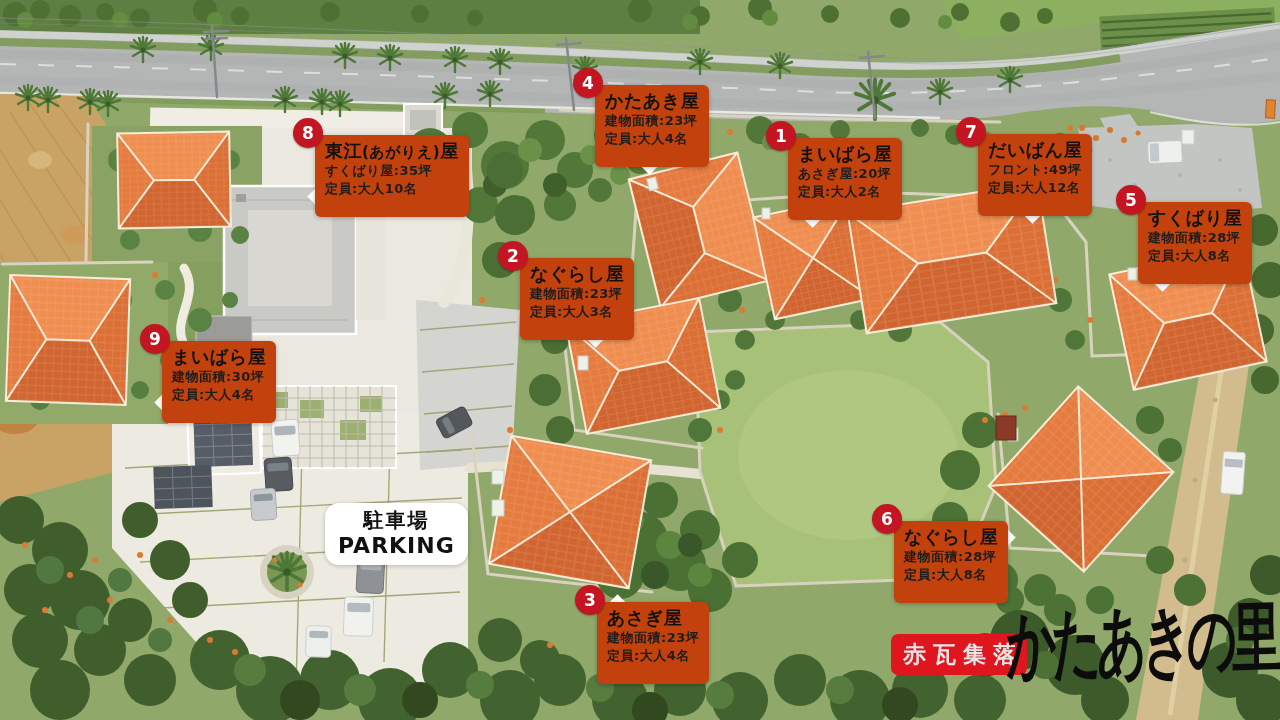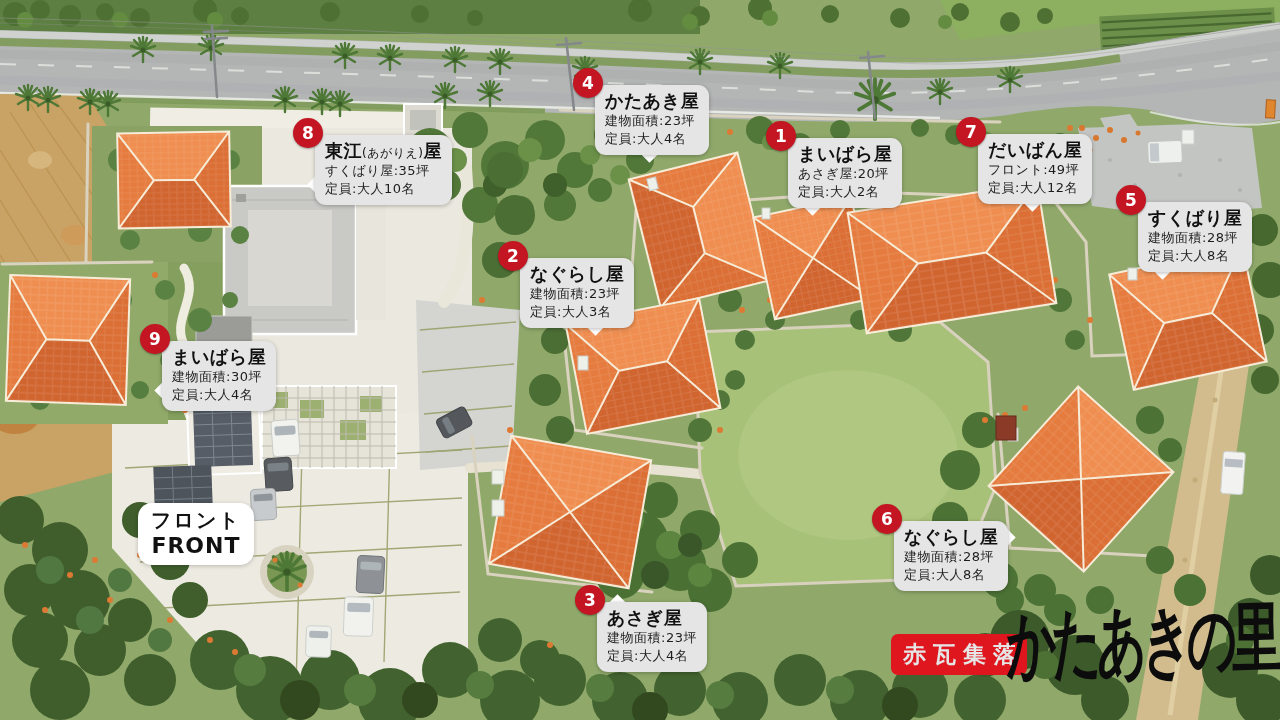--- a/index.html
+++ b/index.html
@@ -6,43 +6,43 @@
   .stage{
     position:relative;width:1280px;height:720px;overflow:hidden;
     font-family:"DejaVu Sans","Liberation Sans",sans-serif;
     background:#90a96b;
   }
   .stage svg.bg{position:absolute;left:0;top:0;width:1280px;height:720px;display:block;}
 
   
   .label{position:absolute;z-index:5;}
   .bubble{
-    position:relative;background:#e5e5e5;border-radius:11px;
-    padding:5px 10px 7px 10px;box-shadow:0 1px 4px rgba(0,0,0,.28);
+    position:relative;background:#c2410c;border-radius:6px;
+    padding:5px 10px 19px 10px;box-shadow:0 1px 4px rgba(0,0,0,.28);
     width:max-content;
   }
   .bubble::after{
     content:"";position:absolute;width:13px;height:13px;background:#fff;
     transform:rotate(45deg);z-index:-1;
   }
   .t-down  .bubble::after{bottom:-5px;left:18px;}
   .td40    .bubble::after{left:42%;}
   .td58    .bubble::after{left:60%;}
   .t-up    .bubble::after{top:-5px;left:14px;bottom:auto;}
   .t-left  .bubble::after{left:-5px;bottom:14px;}
   .t-right .bubble::after{left:auto;right:-5px;top:10px;bottom:auto;}
   .num{
     position:absolute;left:-22px;top:-17px;width:30px;height:30px;border-radius:50%;
     background:#c31522;color:#fff;font-weight:bold;font-size:17px;
     display:flex;align-items:center;justify-content:center;z-index:6;
     box-shadow:0 1px 2px rgba(0,0,0,.35);
   }
   .t1{font-size:18px;font-weight:700;color:#111;line-height:1.2;white-space:nowrap;letter-spacing:.5px;}
-  .t1 .reading{font-size:12px;font-weight:400;}
-  .t2{font-size:13px;font-weight:400;color:#1d1d1d;line-height:1.4;white-space:nowrap;letter-spacing:.5px;}
+  .t1 .reading{font-size:15px;font-weight:700;}
+  .t2{font-size:13px;font-weight:700;color:#1d1d1d;line-height:1.4;white-space:nowrap;letter-spacing:.5px;}
 
   
   .area-label{
     position:absolute;z-index:5;background:#fff;border-radius:14px;
     padding:5px 13px 7px 13px;text-align:center;box-shadow:0 1px 4px rgba(0,0,0,.22);
   }
   .al-jp{font-size:20px;font-weight:700;color:#111;line-height:1.25;letter-spacing:2px;white-space:nowrap;}
   .al-en{font-size:22px;font-weight:700;color:#111;line-height:1.15;letter-spacing:1px;white-space:nowrap;}
 
   
@@ -662,21 +662,21 @@
 
 <div class="label t-up" style="left:597px;top:602px">
   <span class="num">3</span>
   <div class="bubble">
     <div class="t1">あさぎ屋</div>
     <div class="t2">建物面積:23坪</div>
     <div class="t2">定員:大人4名</div>
   </div>
 </div>
 
-<div class="area-label" style="left:138px;top:503px">
-  <div class="al-jp">フロント</div>
-  <div class="al-en">FRONT</div>
+<div class="area-label" style="left:325px;top:503px">
+  <div class="al-jp">駐車場</div>
+  <div class="al-en">PARKING</div>
 </div>
 
 <div class="logo-badge">赤瓦集落</div>
 <div class="logo-text">かたあきの里</div>
 
 </div>
 
 </body></html>

